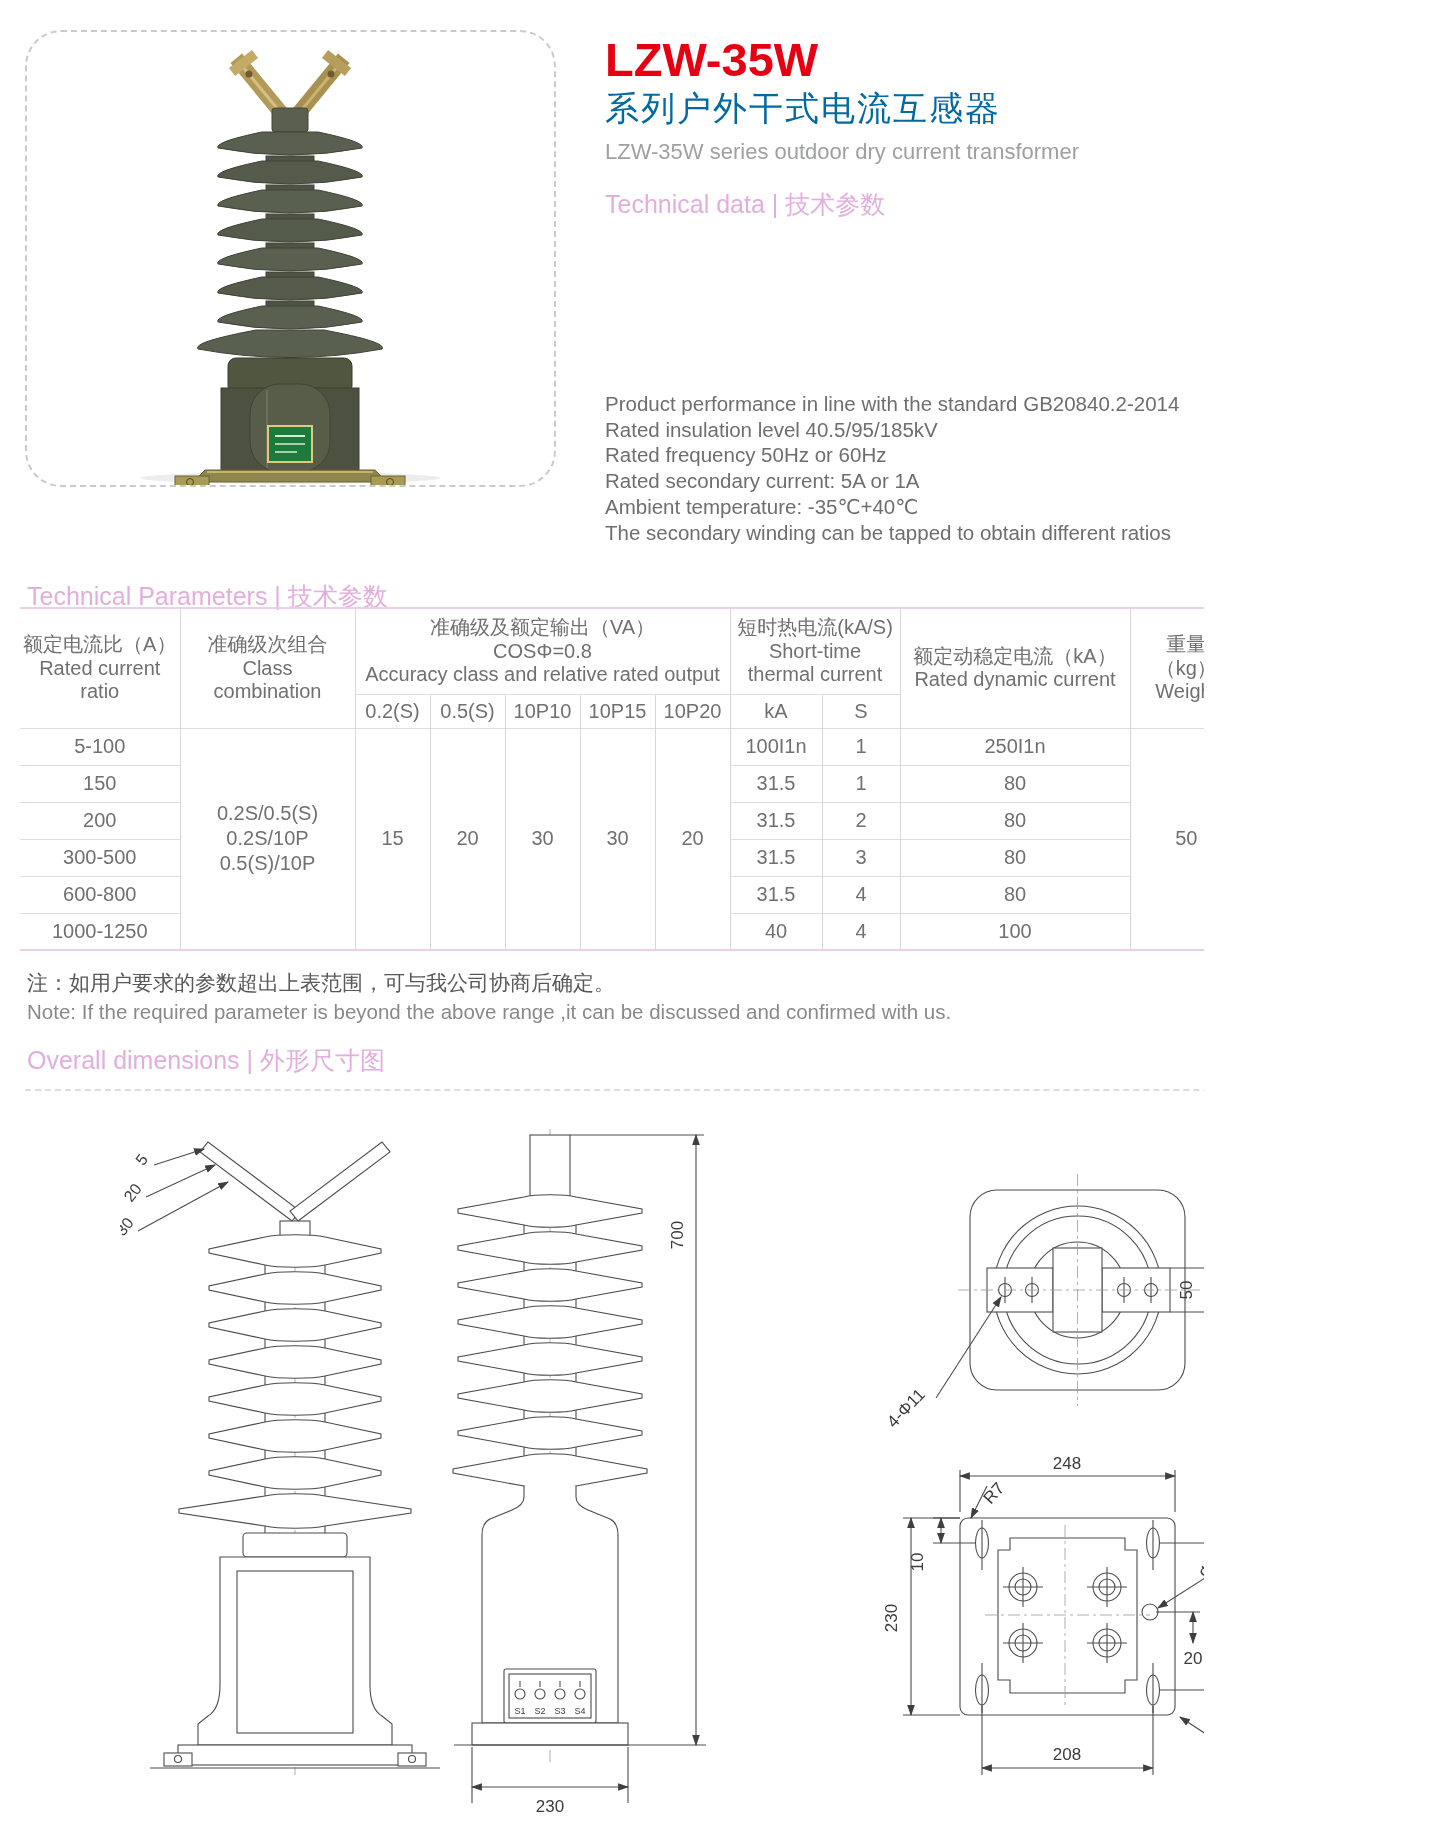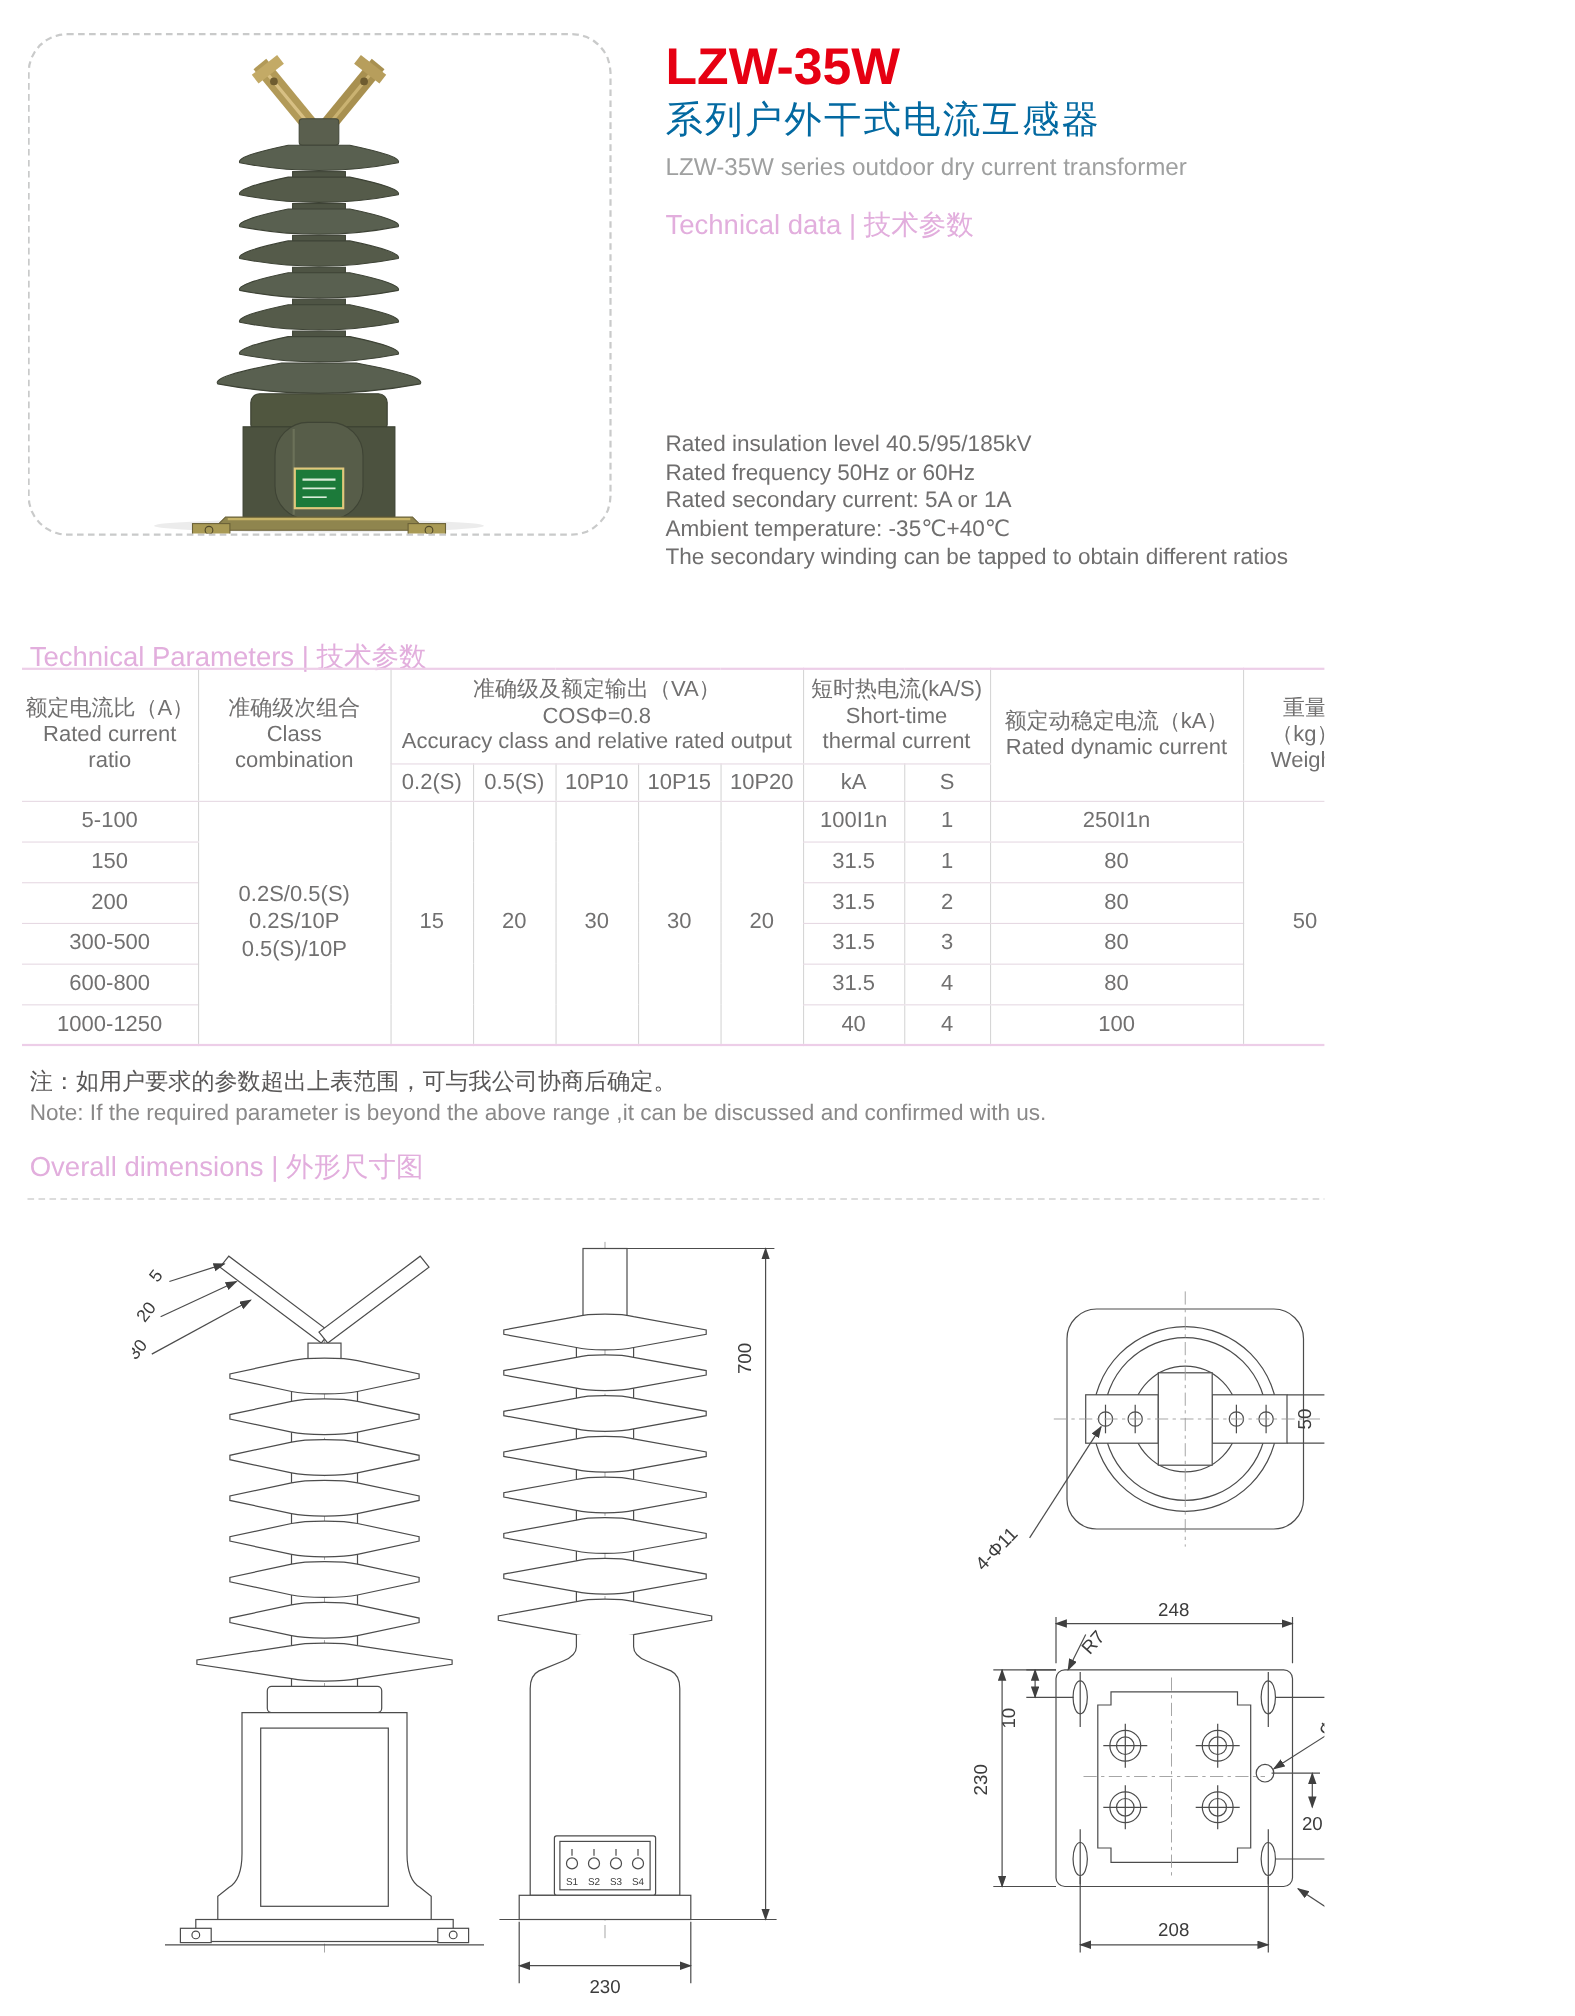--- a/index.html
+++ b/index.html
@@ -91,20 +91,21 @@
       </g>
     </svg>
   </div>
 
   <div class="abs title">LZW-35W</div>
   <div class="abs sub-zh">系列户外干式电流互感器</div>
   <div class="abs sub-en">LZW-35W series outdoor dry current transformer</div>
   <div class="abs h-pink h1">Technical data | 技术参数</div>
 
   <div class="abs specs specs-en">
+    <div>Product performance in line with the standard GB20840.2-2014</div>
     <div>Rated insulation level 40.5/95/185kV</div>
     <div>Rated frequency 50Hz or 60Hz</div>
     <div>Rated secondary current: 5A or 1A</div>
     <div>Ambient temperature: -35℃+40℃</div>
     <div>The secondary winding can be tapped to obtain different ratios</div>
   </div>
 
   <div class="abs h-pink h2">Technical Parameters | 技术参数</div>
 
   <table class="params">

